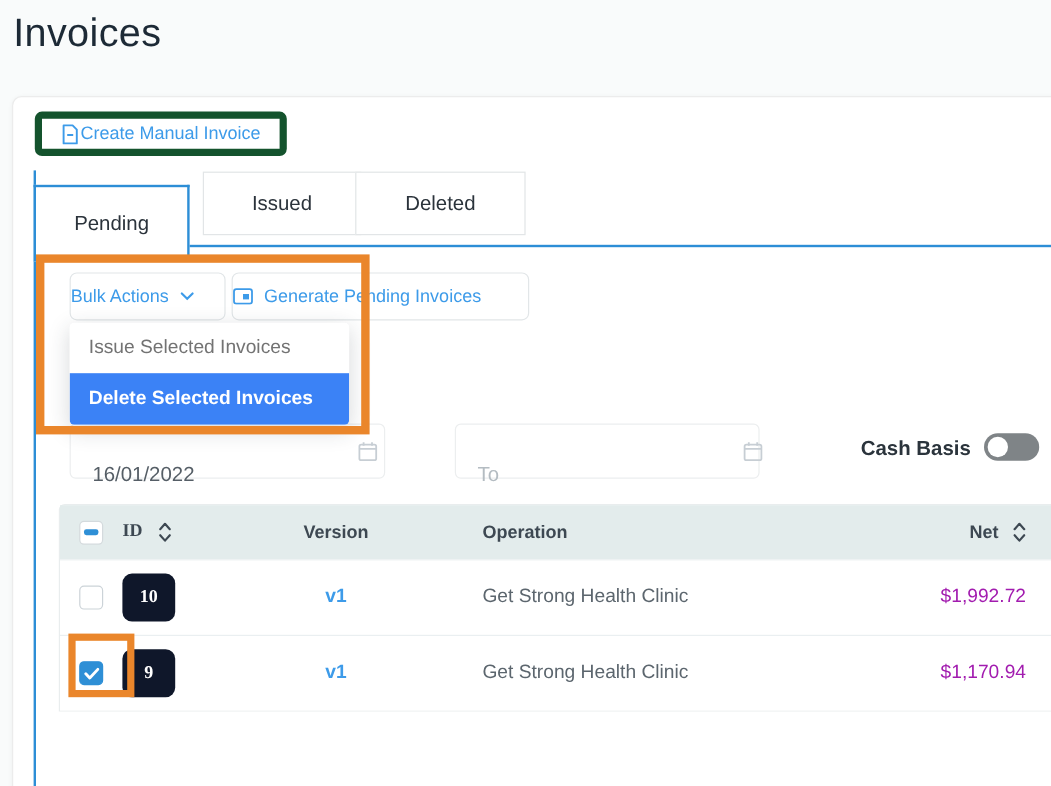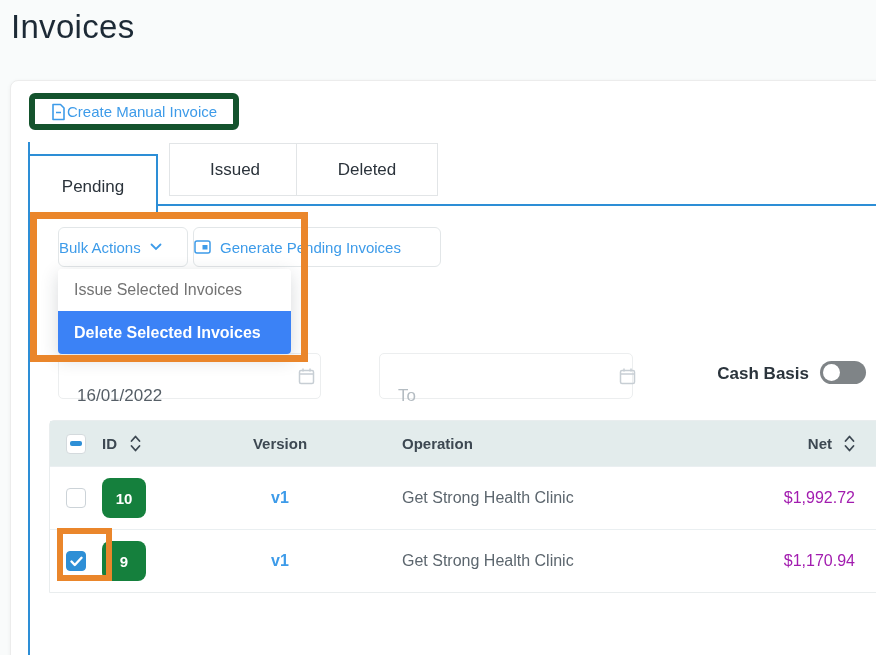--- a/index.html
+++ b/index.html
@@ -77,32 +77,32 @@
     position: relative; cursor: pointer; flex: none; }
   .toggle .knob { position: absolute; left: 3px; top: 3px; width: 17px; height: 17px;
     border-radius: 50%; background: #fff; }
   
   .table { position: absolute; left: 38px; top: 339px; width: 852px;
     border: 1px solid #e9edee; border-radius: 5px 5px 0 0; background: #fff; }
   .t-row { display: flex; align-items: center; }
   .t-head { background: #e3ecec; height: 45px; font-weight: 700; color: #3d4852; font-size: 15px; }
   .t-body-row { height: 63px; border-top: 1px solid #eaeff1; background: #fff; font-size: 16px; color: #5c666e; }
   .c1 { width: 52px; flex: none; display: flex; justify-content: center; }
-  .c2 { width: 108px; flex: none; display: flex; align-items: flex-end; gap: 7px; }
+  .c2 { width: 108px; flex: none; display: flex; align-items: flex-end; gap: 7px; font-family: Liberation Serif, serif; }
   .c3 { width: 140px; flex: none; text-align: center; }
   .c4 { flex: 1; padding-left: 52px; text-align: left; }
   .c5 { width: 234px; flex: none; text-align: right; padding-right: 45px;
         display: flex; justify-content: flex-end; align-items: center; gap: 6px; }
   .sort-icon { display: inline-flex; margin-left: 6px; vertical-align: middle; cursor: pointer; }
   .checkbox { width: 20px; height: 20px; border-radius: 4px; border: 1.5px solid #ccd3d8;
     background: #fff; display: inline-flex; align-items: center; justify-content: center; cursor: pointer; }
   .checkbox.indeterminate { border-color: #d4dadd; }
   .checkbox.indeterminate .dash { width: 12px; height: 5px; border-radius: 2px; background: #2e8fd6; }
   .checkbox.checked { background: #2e8fd6; border-color: #2e8fd6; }
-  .id-badge { min-width: 44px; height: 40px; padding: 0 8px; border-radius: 8px; background: #15803d;
+  .id-badge { min-width: 44px; height: 40px; padding: 0 8px; border-radius: 8px; background: #0f172a;
     color: #fff; font-size: 15px; font-weight: 700; display: inline-flex; align-items: center; justify-content: center; }
   .version-link { color: #3d9be9; cursor: pointer; font-size: 16px; font-weight: bold; }
   .net-val { color: #a21caf; }
   
   .annot { position: absolute; border: 7px solid #ea862b; background: transparent; z-index: 40; pointer-events: none; }
   .annot-bulk { left: 30px; top: 212px; width: 278px; height: 150px; }
   .annot-check { left: 57px; top: 528px; width: 55px; height: 53px; border-width: 6px; }
   svg { display: block; }
 </style>
 </head>

